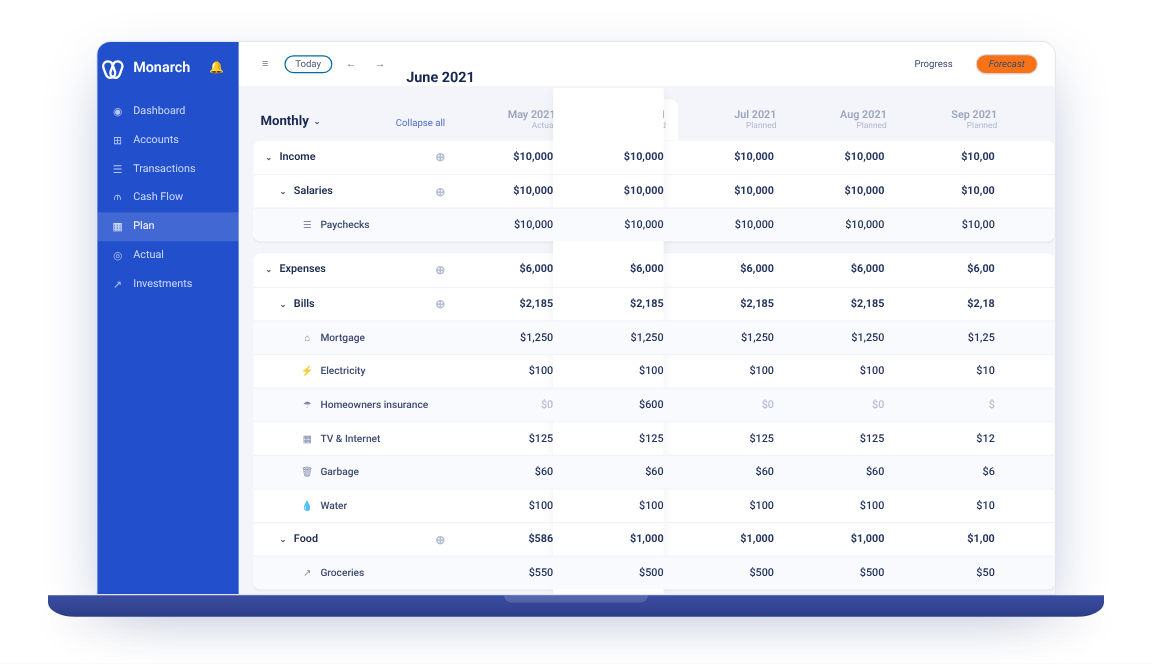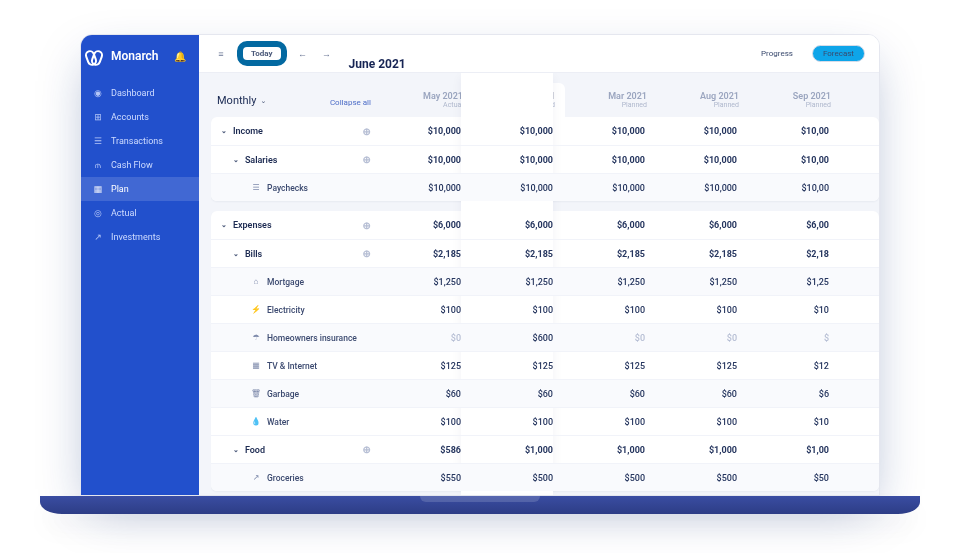--- a/index.html
+++ b/index.html
@@ -92,49 +92,49 @@
       gap:8px;
       font-size:9px;
       color:#4a5879;
     }
     .icon-btn {
       width:16px; height:16px; border-radius:4px;
       display:flex; align-items:center; justify-content:center;
       font-size:9px; color:#6b7796; cursor:pointer;
     }
     .today-pill {
-      border:6px solid #0369a1; border-radius:10px;
-      padding:2px 8px; font-size:8px; color:#4a5879; cursor:pointer;font-weight:bold;
+      border:1px solid #0369a1; border-radius:10px;
+      padding:2px 8px; font-size:8px; color:#4a5879; cursor:pointer;
     }
     .page-title { font-size:12px; font-weight:700; color:#172554; margin-left:6px;margin-top:20px; }
     .spacer { flex:1; }
     .tab-btn {
       font-size:8px; border-radius:10px; padding:3px 10px;
       border:1px solid transparent; color:#3a4a6e; cursor:pointer;
     }
-    .tab-btn.active { border-color:#d8dce8; background:#0ea5e9; }
+    .tab-btn.active { border-color:#d8dce8; background:#f97316;font-style:italic; }
 
     .content {
       flex:1; overflow:hidden;
       display:flex; flex-direction:column;
       padding:10px 0 0 12px;
     }
 
     .grid-head {
       display:grid;
       grid-template-columns: 170px repeat(5, 92px);
       align-items:flex-end;
       padding-right:0;
     }
     .left-head {
       display:flex; align-items:flex-end; justify-content:space-between;
       padding:0 10px 10px 6px;
     }
     .monthly {
-      font-size:11px; font-weight:400; color:#192952;
+      font-size:11px; font-weight:700; color:#192952;
       display:flex; align-items:center; gap:4px; cursor:pointer;
     }
     .collapse-all { font-size:8px; color:#4d6dc7; cursor:pointer; }
     .col-head {
       text-align:right; padding:8px 10px;
     }
     .col-head .mo { font-size:9px; font-weight:600; color:#9aa5bf; }
     .col-head .sub { font-size:7px; color:#afb8cd; }
     .col-head.current { background:#fff; border-radius:6px 6px 0 0; }
     .col-head.current .mo { color:#1e2b54; }
@@ -260,21 +260,21 @@
             </span>
             <span class="collapse-all">Collapse all</span>
           </div>
           <div id="col-heads" style="display:contents"><div class="col-head">
                 <div class="mo">May 2021</div>
                 <div class="sub">Actual</div>
               </div><div class="col-head current">
                 <div class="mo">Jun 2021</div>
                 <div class="sub">Planned</div>
               </div><div class="col-head">
-                <div class="mo">Mar 2021</div>
+                <div class="mo">Jul 2021</div>
                 <div class="sub">Planned</div>
               </div><div class="col-head">
                 <div class="mo">Aug 2021</div>
                 <div class="sub">Planned</div>
               </div><div class="col-head">
                 <div class="mo">Sep 2021</div>
                 <div class="sub">Planned</div>
               </div></div>
         </div>
 

